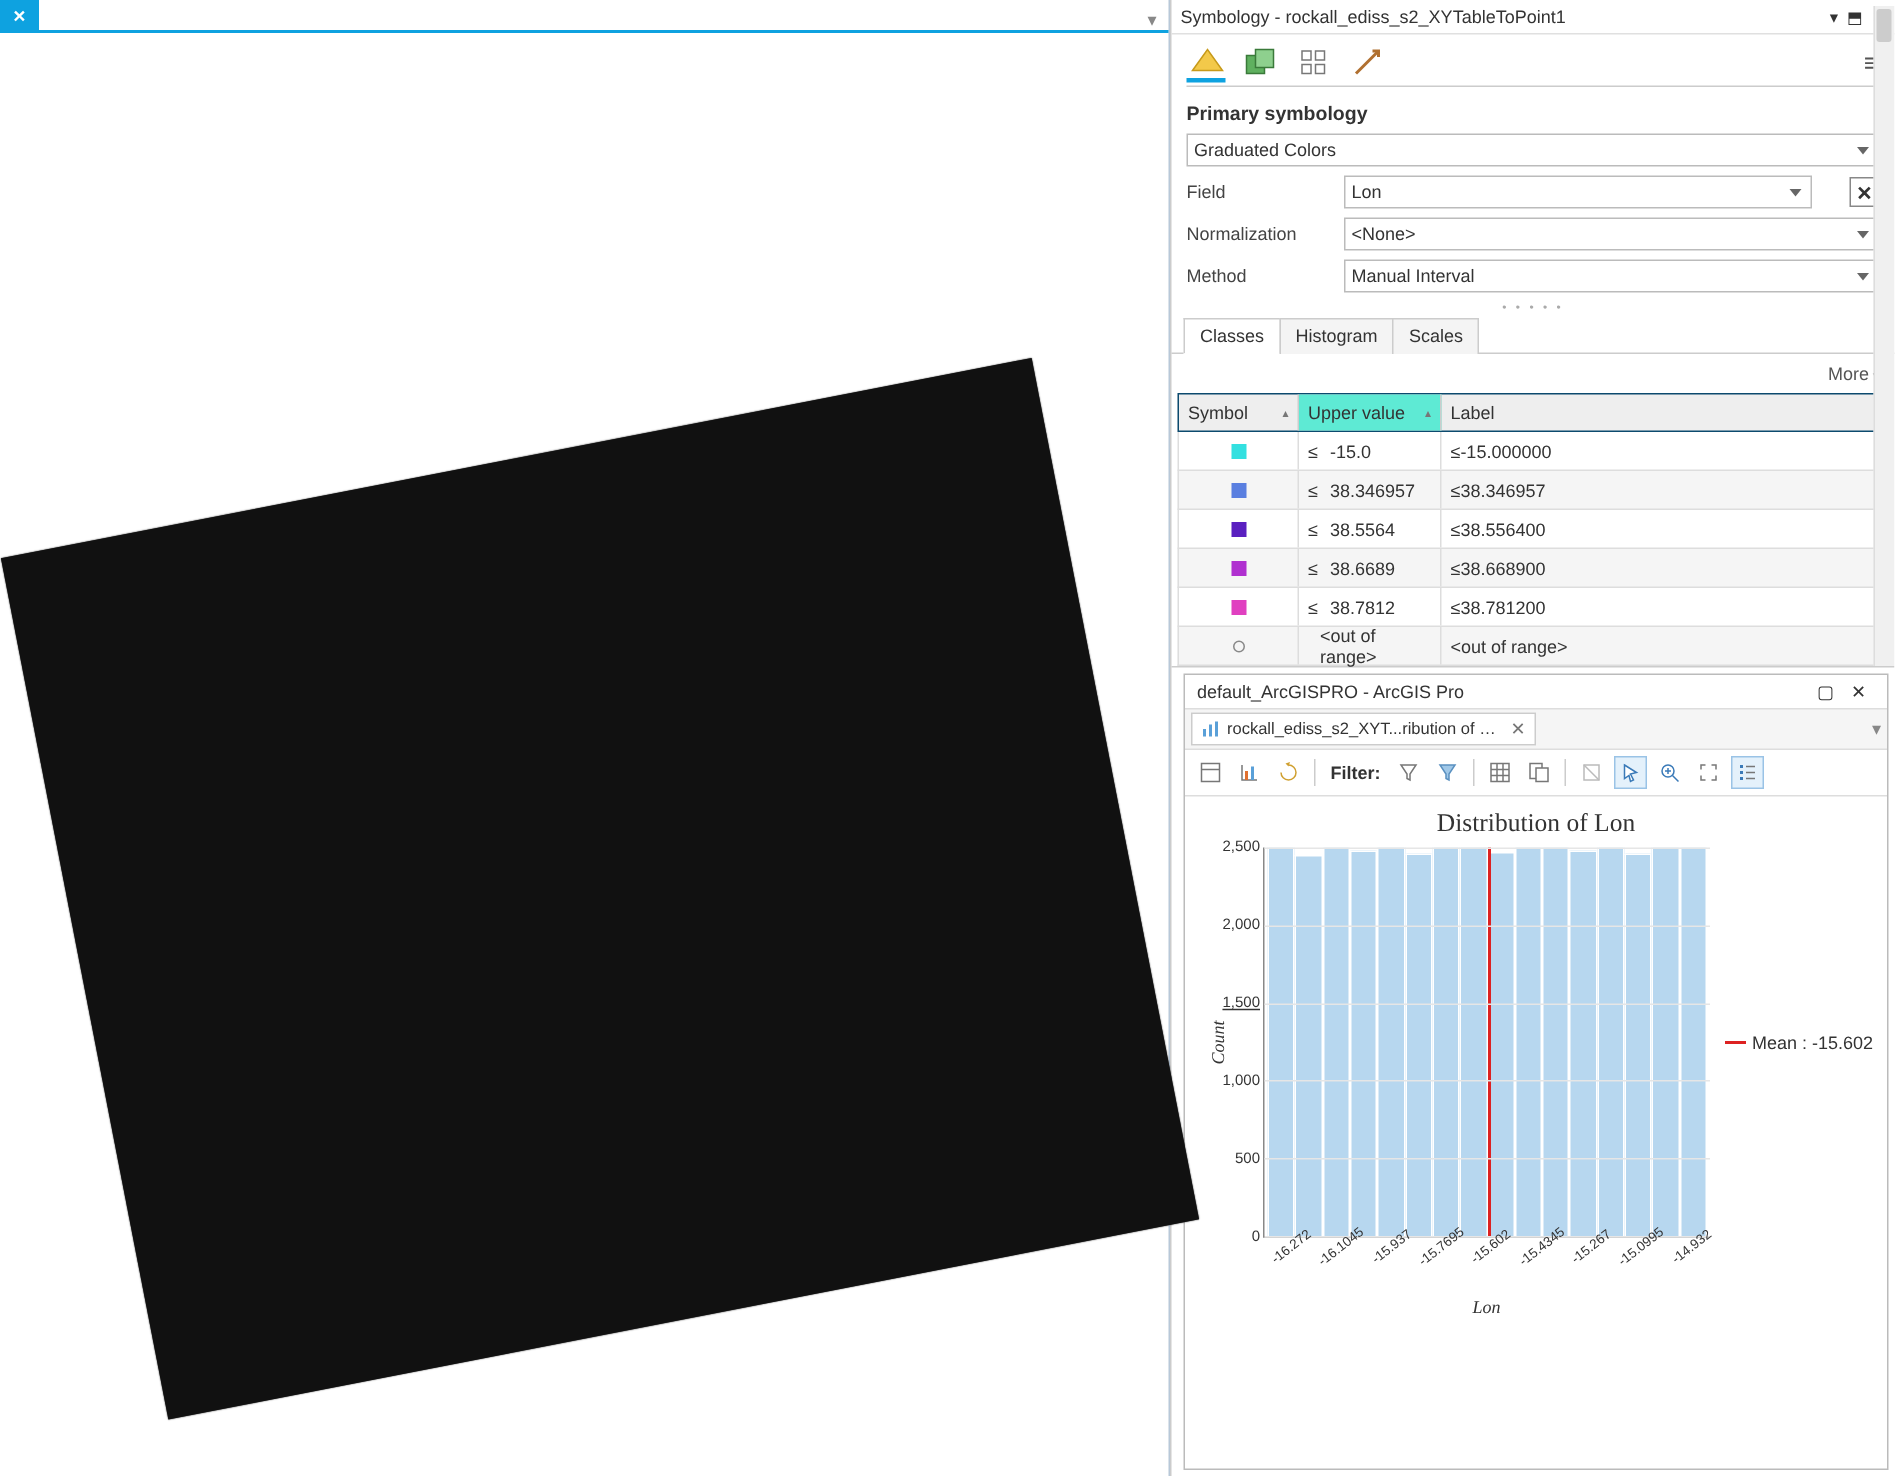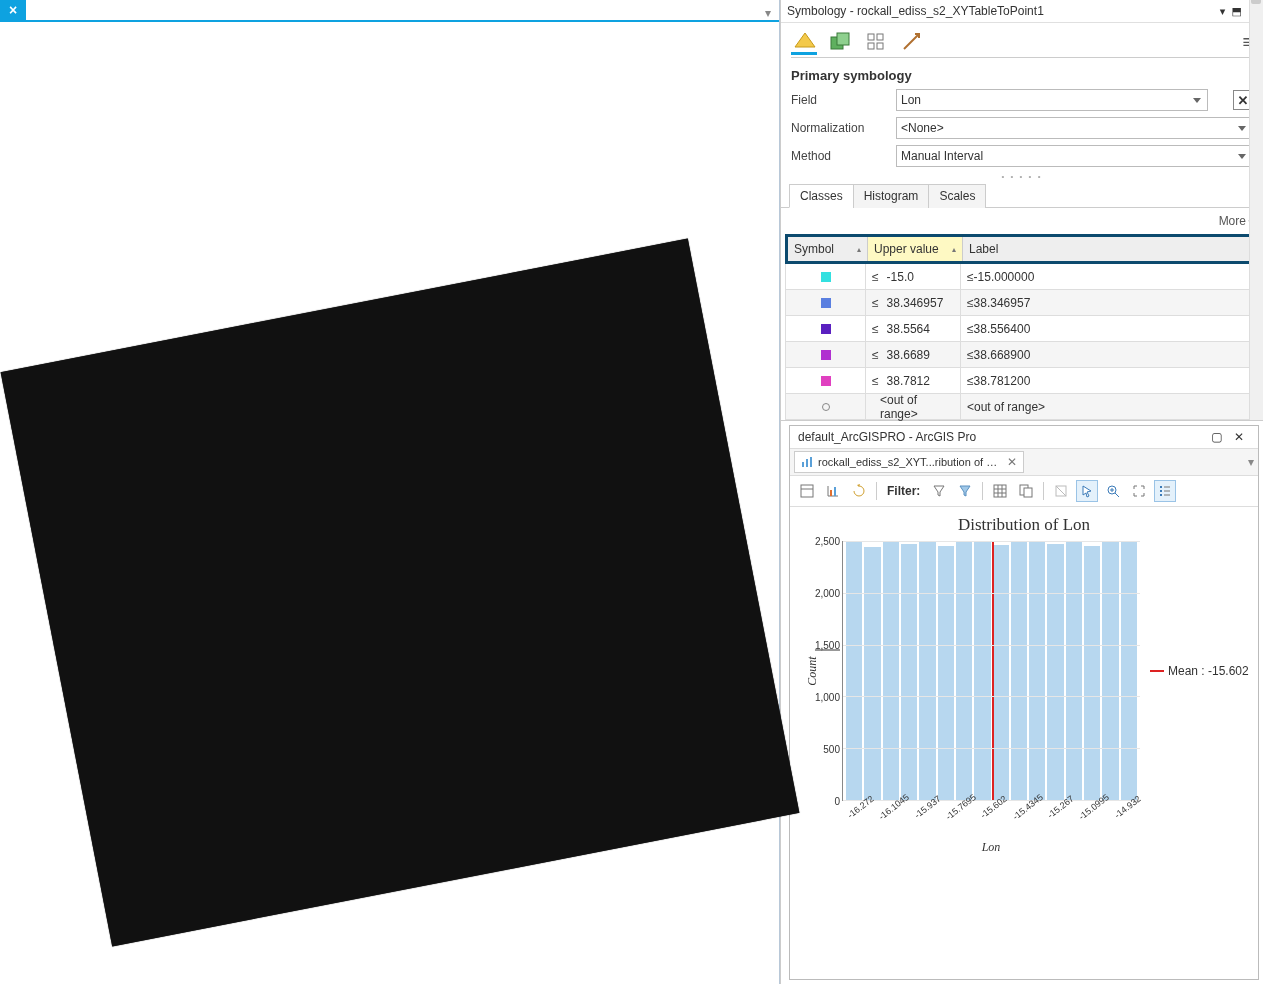--- a/index.html
+++ b/index.html
@@ -31,21 +31,21 @@
 .sq-btn{width:20px;height:20px;border:1px solid #888;display:flex;align-items:center;justify-content:center;cursor:pointer;font-size:13px;font-weight:bold}
 .splitter{height:6px;display:flex;align-items:center;justify-content:center}
 .splitter::before{content:"• • • • •";color:#aaa;letter-spacing:2px;font-size:8px}
 .tabs{display:flex;padding:0 8px;border-bottom:1px solid #ccc;margin-top:4px}
 .tab{padding:4px 10px;border:1px solid #ccc;border-bottom:none;margin-right:-1px;background:#f4f4f4;cursor:pointer;position:relative;top:1px}
 .tab.active{background:#fff;border-bottom:1px solid #fff}
 .more-row{display:flex;justify-content:flex-end;padding:6px 10px}
 .more-btn{color:#555;cursor:pointer}
 .more-btn::after{content:" ▾";font-size:9px}
 .class-table{margin:0 4px}
-.ct-header{display:flex;background:#eee;border:3px solid #0c4a6e}
+.ct-header{display:flex;background:#eee;border:1px solid #0c4a6e}
 .ct-header>div{padding:5px 6px;border-right:1px solid #ccc;display:flex;align-items:center;gap:6px}
 .ct-header>div:last-child{border-right:none}
 .sort-icon{font-size:8px;color:#777;margin-left:auto}
 .col-sym{width:80px;justify-content:center}
 .col-uv{width:95px}
 .col-lbl{flex:1}
 .ct-row{display:flex;border:1px solid #ddd;border-top:none;height:26px;align-items:stretch}
 .ct-row.even{background:#f5f5f5}
 .ct-row>div{padding:4px 6px;border-right:1px solid #ddd;display:flex;align-items:center}
 .ct-row>div:last-child{border-right:none}
@@ -134,20 +134,23 @@
               <path d="M3 18 L18 3" stroke="#b07030" stroke-width="2"></path>
               <path d="M14 3 L18 3 L18 7" fill="none" stroke="#b07030" stroke-width="2"></path>
             </svg>
         </div>
         <div class="ham">≡</div>
       </div>
       <div class="sym-toolbar-underline"></div>
 
       <div class="section-heading">Primary symbology</div>
 
+      <div class="dropdown form-full">
+        <span>Graduated Colors</span>
+      </div>
 
       <div class="form-row">
         <div class="form-label">Field</div>
         <div class="dropdown">
           <span>Lon</span>
         </div>
         <div class="sq-btn">✕</div>
       </div>
 
       <div class="form-row">
@@ -175,21 +178,21 @@
       <div class="more-row">
         <span class="more-btn">More</span>
       </div>
 
       <div class="class-table">
         <div class="ct-header">
           <div class="col-sym">
             <span>Symbol</span>
               <span class="sort-icon">▴</span>
           </div>
-          <div class="col-uv" style="background:#fef9c3">
+          <div class="col-uv" style="background:#5eead4">
             <span>Upper value</span>
               <span class="sort-icon">▴</span>
           </div>
           <div class="col-lbl">
             <span>Label</span>
           </div>
         </div>
         <div id="class-rows">
             <div class="ct-row">
               <div class="col-sym">

